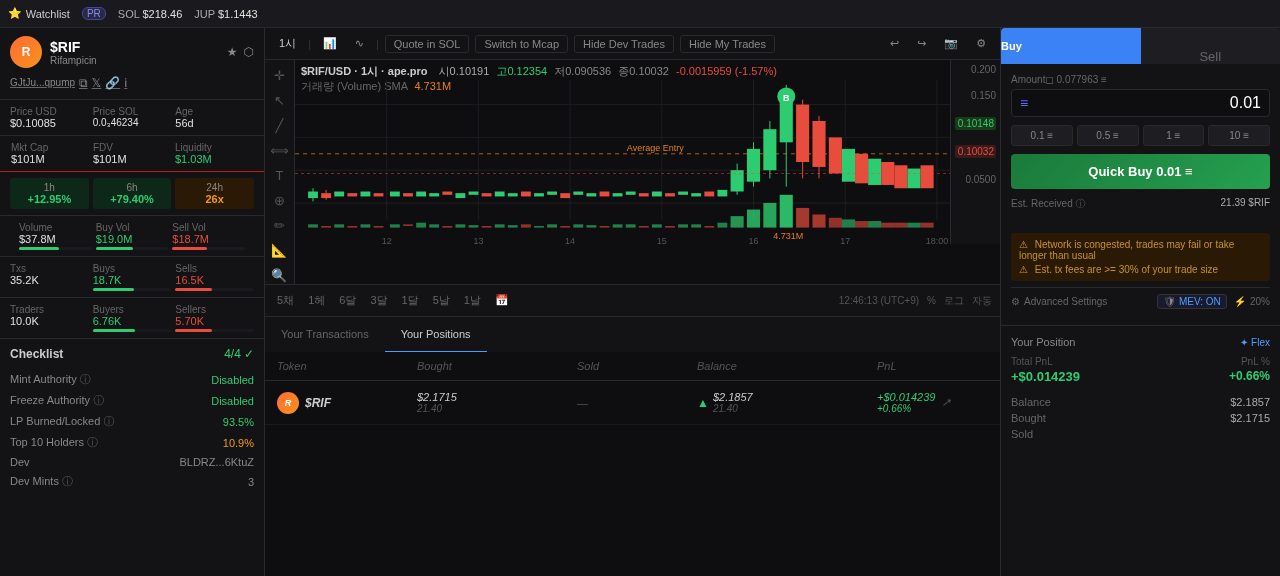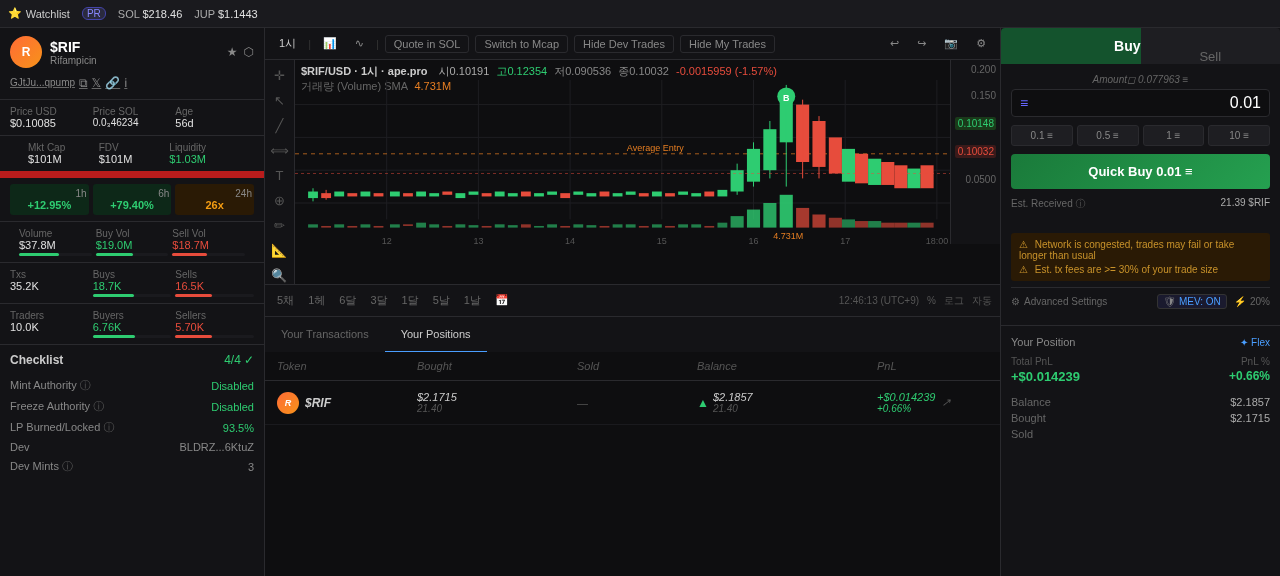--- a/index.html
+++ b/index.html
@@ -93,35 +93,35 @@
       padding: 6px 10px; gap: 4px; border-bottom: 1px solid #2a2a2e;
     }
     .price-cell {}
     .price-label { color: #666; font-size: 10px; }
     .price-value { color: #e0e0e0; font-size: 11px; font-weight: 500; }
     .price-value.small { font-size: 10px; }
 
     
     .stats-row {
       display: grid; grid-template-columns: 1fr 1fr 1fr;
-      padding: 6px 28px; gap: 4px; border-bottom: 7px solid #b91c1c;
+      padding: 6px 11px; gap: 4px; border-bottom: 1px solid #b91c1c;
     }
     .stat-cell {}
     .stat-label { color: #666; font-size: 10px; }
     .stat-value { color: #e0e0e0; font-size: 11px; }
 
     
     .change-row {
       display: grid; grid-template-columns: 1fr 1fr 1fr;
       padding: 6px 10px; border-bottom: 1px solid #2a2a2e; gap: 4px;
     }
     .change-cell {
       text-align: center; border-radius: 3px; padding: 4px 2px;
     }
-    .change-cell .period { color: #888; font-size: 10px; text-align: right; }
+    .change-cell .period { color: #888; font-size: 10px; }
     .change-cell .val { font-size: 11px; font-weight: bold; }
     .change-cell.green { background: #0d2818; }
     .change-cell.green .val { color: #2ecc71; }
     .change-cell.orange { background: #2a1a05; }
     .change-cell.orange .val { color: #f39c12; }
 
     
     .vol-row {
       display: grid; grid-template-columns: 1fr 1fr 1fr;
       padding: 6px 19px; gap: 4px; border-bottom: 1px solid #2a2a2e;
@@ -331,38 +331,38 @@
       flex-shrink: 0;
     }
 
     
     .buy-sell-tabs {
       display: flex;
       height: 36px;
       flex-shrink: 0;
     }
     .buy-tab {
-      flex: 1; display: flex; align-items: center; justify-content: flex-end;
-      background: #14532d; color: #fff; font-size: 14px; font-weight: 600;
+      flex: 1; display: flex; align-items: center; justify-content: flex-start;
+      background: #3b82f6; color: #fff; font-size: 11px; font-weight: 600;
       cursor: pointer; border-radius: 4px 0 0 0;
     }
     .sell-tab {
       flex: 1; display: flex; align-items: flex-end; justify-content: center;
       background: #1e1e22; color: #666; font-size: 13px;
       cursor: pointer; border-radius: 0 4px 0 0;
     }
 
     
     .trade-form {
       padding: 10px;
       flex-shrink: 0;
     }
     .trade-form-label {
-      display: flex; justify-content: center;
-      color: #666; font-size: 10px; margin-bottom: 4px; font-style: italic;
+      display: flex; justify-content: flex-start;
+      color: #666; font-size: 10px; margin-bottom: 4px;
     }
     .trade-amount-row {
       display: flex; align-items: center;
       background: #0e0e10; border: 1px solid #2a2a2e;
       border-radius: 4px; padding: 4px 8px; margin-bottom: 8px;
     }
     .trade-amount-icon { color: #6666ff; margin-right: 6px; font-size: 14px; }
     .trade-amount-input {
       flex: 1; background: transparent; border: none;
       color: #fff; font-size: 16px; outline: none; text-align: right;
@@ -619,20 +619,27 @@
           <span class="info"> ⓘ</span>
         </span>
         <span class="checklist-value green">Disabled</span>
       </div>
       <div class="checklist-item">
         <span class="checklist-item-label">
           <span>LP Burned/Locked</span>
           <span class="info"> ⓘ</span>
         </span>
         <span class="checklist-value green">93.5%</span>
+      </div>
+      <div class="checklist-item">
+        <span class="checklist-item-label">
+          <span>Top 10 Holders</span>
+          <span class="info"> ⓘ</span>
+        </span>
+        <span class="checklist-value orange">10.9%</span>
       </div>
       <div class="checklist-item">
         <span class="checklist-item-label">
           <span>Dev</span>
         </span>
         <span class="checklist-value gray">BLDRZ...6KtuZ</span>
       </div>
       <div class="checklist-item">
         <span class="checklist-item-label">
           <span>Dev Mints</span>

